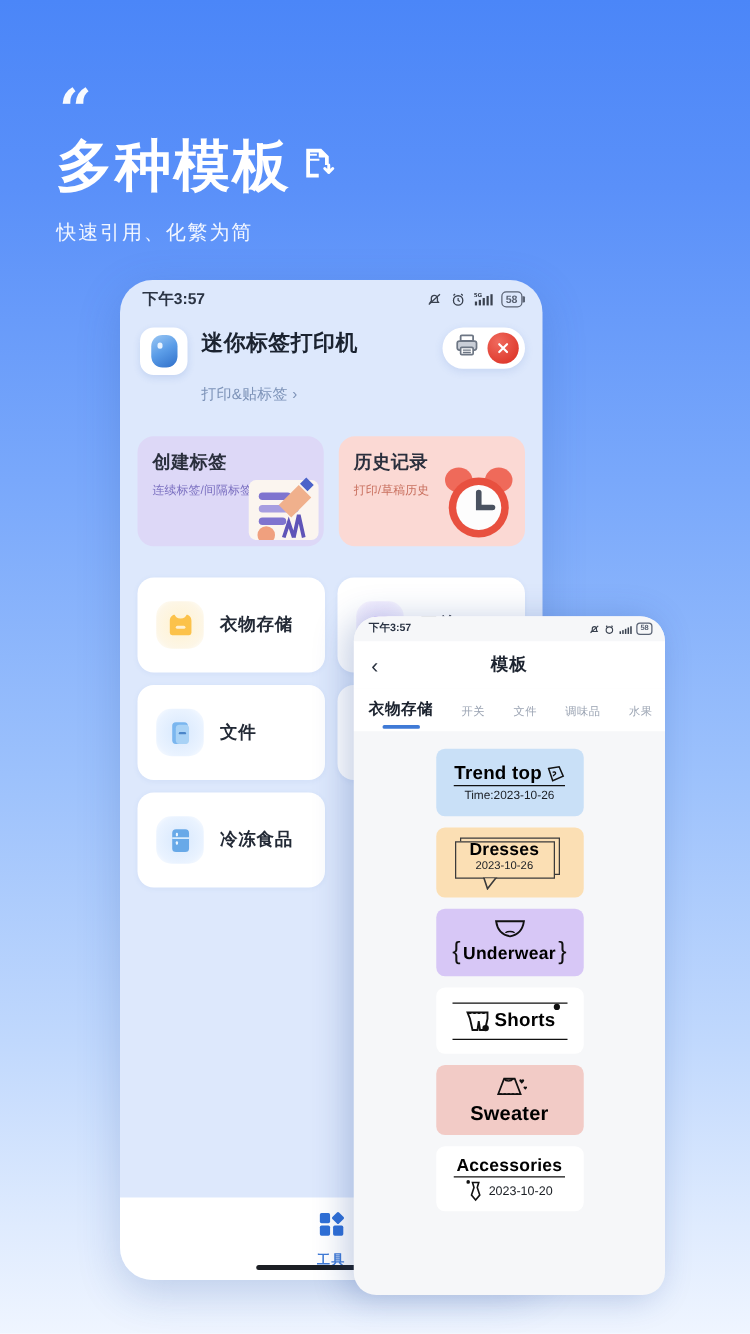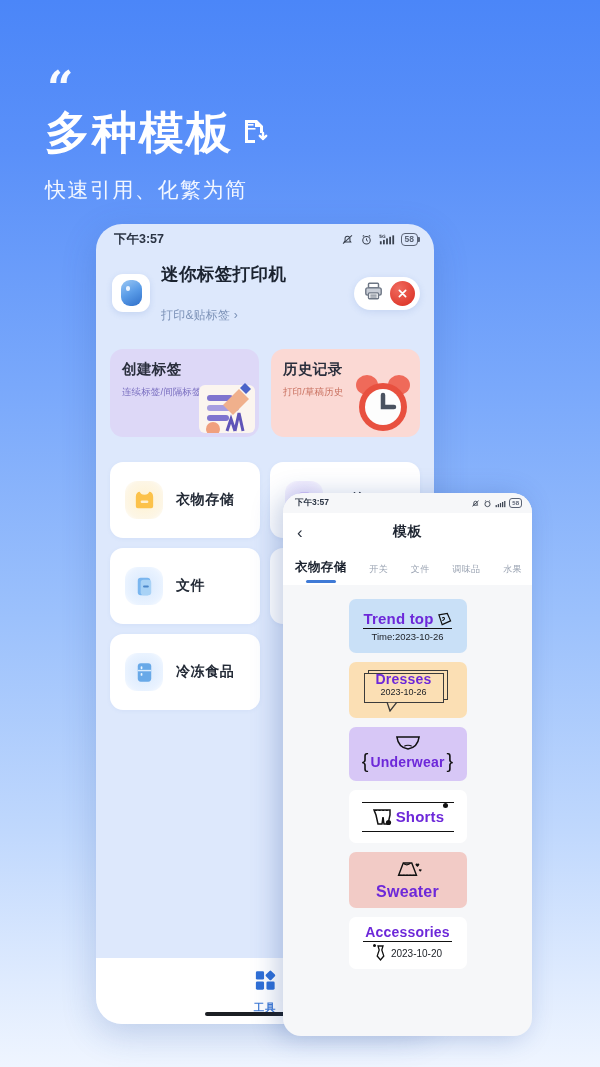--- a/index.html
+++ b/index.html
@@ -17,21 +17,21 @@
     font-size:46px; font-weight:700; color:#fff; line-height:.72;
     letter-spacing:-2px; margin-left:2px; opacity:.96;
   }
   .hero-title-row { display:flex; align-items:flex-end; gap:10px; margin-top:4px; }
   .hero-title {
     font-size:45px; font-weight:700; color:#ffffff; letter-spacing:2px;
     line-height:1.05; white-space:nowrap;
   }
   .hero-icon { margin-bottom:7px; }
   .hero-sub {
-    margin-top:20px; font-size:21px; color:#f3f7ff; letter-spacing:1.5px;
+    margin-top:20px; font-size:16px; color:#f3f7ff; letter-spacing:1.5px;
     font-weight:400;
   }
 
   
   .phone1 {
     position:absolute; left:96px; top:224px; width:338px; height:800px;
     background:#dde8fc; border-radius:26px;
     box-shadow:0 10px 34px rgba(40,80,160,.22);
     overflow:hidden;
   }
@@ -43,21 +43,21 @@
   .battery {
     border:1.4px solid #5a6374; border-radius:4px; padding:0px 3px;
     font-size:8.5px; font-weight:700; color:#5a6374; line-height:11px;
     position:relative;
   }
   .battery::after{
     content:""; position:absolute; right:-3px; top:3.5px; width:2px; height:5px;
     background:#5a6374; border-radius:0 1px 1px 0;
   }
 
-  .app-head { display:flex; align-items:center; padding:8px 14px 12px 16px; }
+  .app-head { display:flex; align-items:flex-start; padding:8px 14px 12px 16px; }
   .app-logo {
     width:38px; height:38px; border-radius:11px; background:#ffffff;
     display:flex; align-items:center; justify-content:center;
     box-shadow:0 2px 6px rgba(70,110,190,.16); flex:0 0 auto;
   }
   .app-logo-inner {
     width:21px; height:26px; border-radius:9px;
     background:linear-gradient(150deg,#9cc8f4 0%,#5b9de8 48%,#2f6fc9 100%);
     position:relative;
   }
@@ -157,21 +157,21 @@
   .tab2.active::after {
     content:""; position:absolute; left:50%; transform:translateX(-50%);
     bottom:2px; width:30px; height:3px; border-radius:2px; background:#3f7ad6;
   }
   .tmpl-scroll { padding:14px 0 0 0; }
   .tmpl {
     width:118px; margin:0 auto 9px auto; border-radius:7px;
     display:flex; flex-direction:column; align-items:center; justify-content:center;
     position:relative; overflow:hidden;
   }
-  .tmpl-label { font-weight:700; color:#6d28d9; letter-spacing:.2px; }
+  .tmpl-label { font-weight:700; color:#000000; letter-spacing:.2px; }
   .tmpl-date { color:#1b1f25; }
 
   .lbl-underline { border-bottom:1.6px solid #111; padding:0 2px 1px 2px; }
 
   
   .t-yellow{background:radial-gradient(circle at 50% 50%,#fff2d0 0%,#fdf6e6 70%,#ffffff 100%);}
   .t-purple{background:radial-gradient(circle at 50% 50%,#e6defc 0%,#f2eefe 70%,#ffffff 100%);}
   .t-blue  {background:radial-gradient(circle at 50% 50%,#d7e8fd 0%,#eaf3ff 70%,#ffffff 100%);}
 </style>
 </head>

